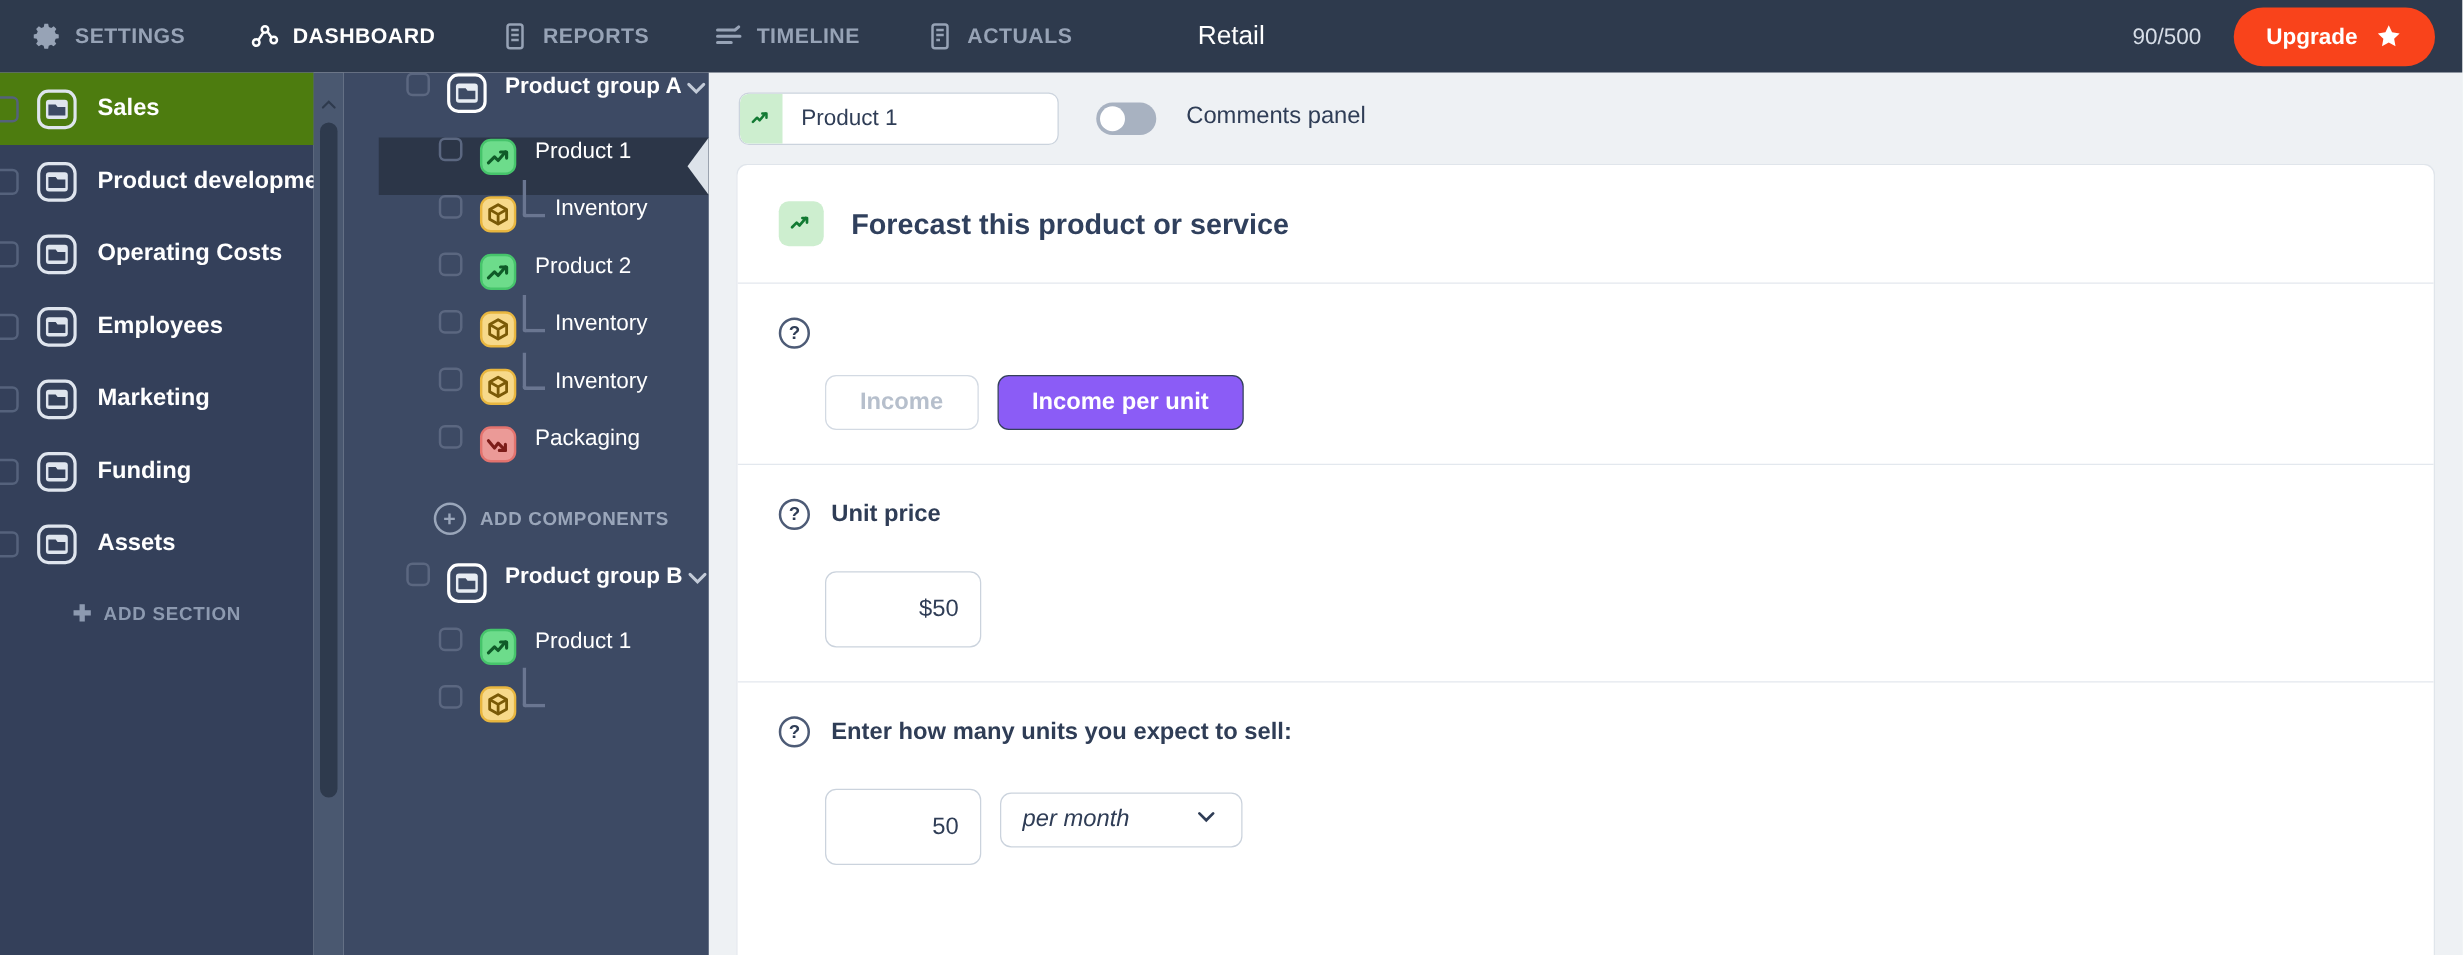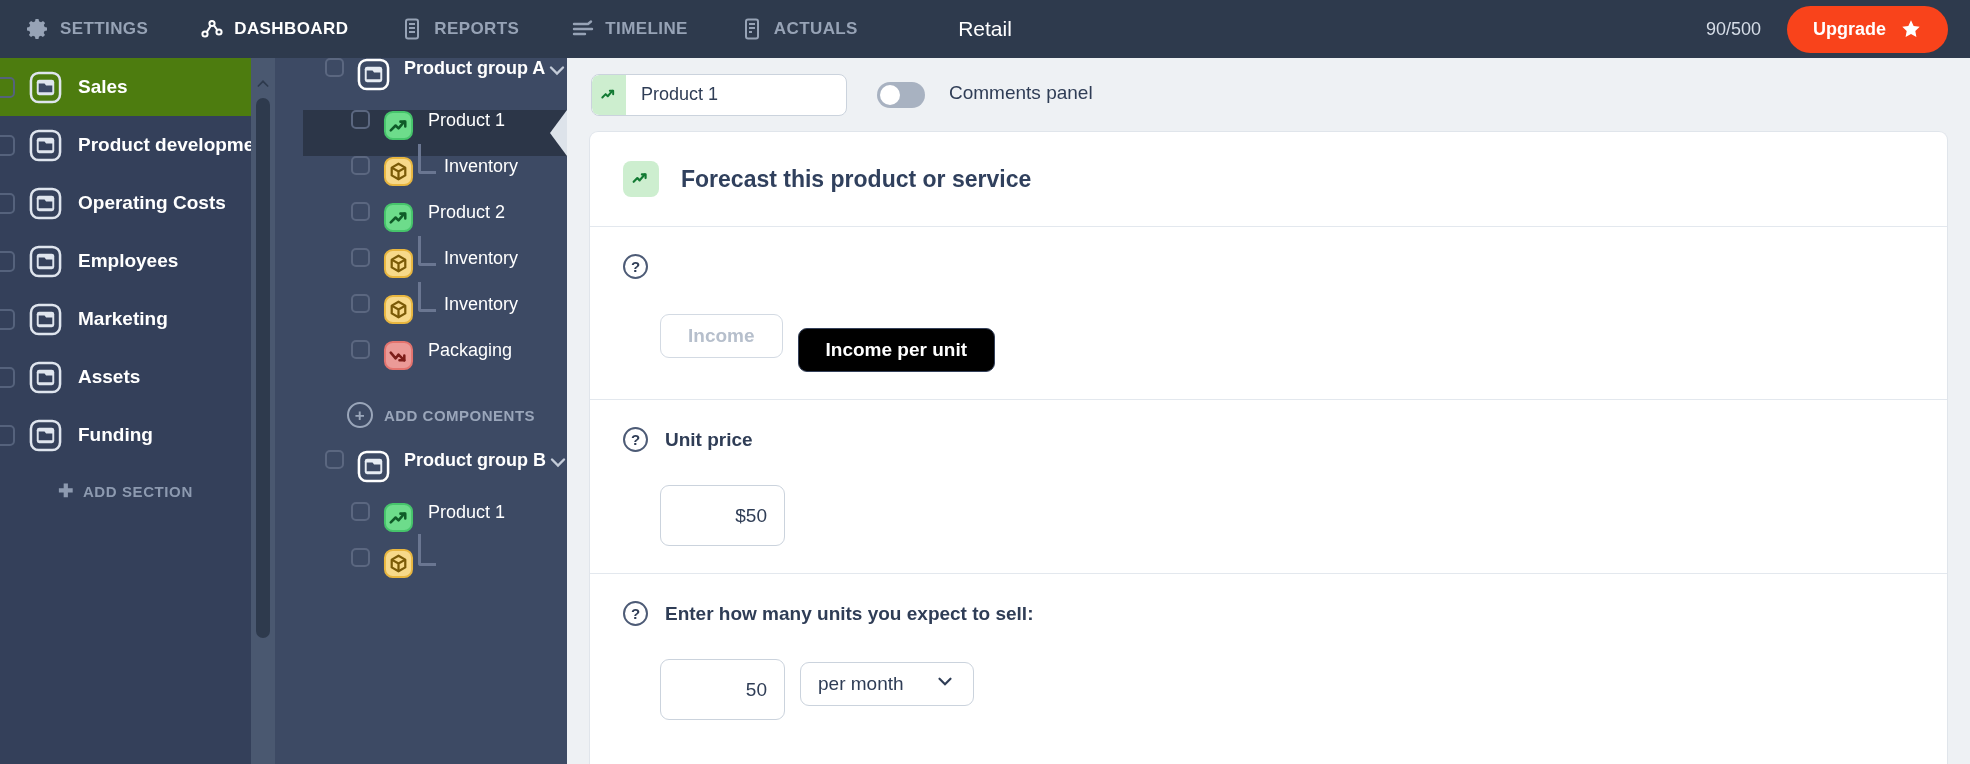--- a/index.html
+++ b/index.html
@@ -151,29 +151,29 @@
     display:flex; align-items:center; justify-content:center;
     font-size:15px; font-weight:bold; color:#2f3d56; flex:0 0 auto;
   }
   .q-label{ font-size:19px; font-weight:bold; color:#2f3d56; }
   .controls{ margin-top:21px; margin-left:37px; display:flex; align-items:center; gap:15px; }
   .seg{
     height:44px; border-radius:9px; display:flex; align-items:center; justify-content:center;
     padding:0 27px; font-size:19px; font-weight:bold; cursor:pointer;
   }
   .seg.off{ background:#fff; border:1px solid #d3dae3; color:#b6bfcc; }
-  .seg.on{ background:#000000; border:1px solid #34405a; color:#ffffff;margin-top:28px; }
+  .seg.on{ background:#8b5cf6; border:1px solid #34405a; color:#ffffff; }
   .num-input{
     width:125px; height:61px; border:1px solid #cbd3dd; border-radius:9px; background:#fff;
     display:flex; align-items:center; justify-content:flex-end; padding-right:17px;
     font-size:19px; color:#2f3d56;margin-top:12px;
   }
   .sel{
-    width:174px; height:44px; border:1px solid #cbd3dd; border-radius:9px; background:#fff;
-    display:flex; align-items:center; padding:0 17px; font-size:19px; color:#2f3d56;
+    width:194px; height:44px; border:1px solid #cbd3dd; border-radius:9px; background:#fff;
+    display:flex; align-items:center; padding:0 17px; font-size:19px; color:#2f3d56;font-style:italic;
   }
   .sel .cv{ margin-left:auto; color:#2f3d56; display:block; }
 </style>
 </head>
 <body>
 
 <div class="app">
 
   <div class="topbar">
     <div class="nav">
@@ -312,33 +312,33 @@
 
       <div class="side-row">
         <span class="cb"></span>
         <span class="folder-ic">
           <svg viewBox="0 0 34 34" width="33" height="33">
               <rect x="2" y="2" width="30" height="30" rx="8" fill="none" stroke="#dfe5ee" stroke-width="2.6"></rect>
               <rect x="8" y="9" width="18" height="16" rx="2.5" fill="#dfe5ee"></rect>
               <path d="M10 13h6l1.6 2H24v7H10z" fill="#34405a"></path>
             </svg>
         </span>
+        <span class="side-label">Funding</span>
+      </div>
+
+      <div class="side-row">
+        <span class="cb"></span>
+        <span class="folder-ic">
+          <svg viewBox="0 0 34 34" width="33" height="33">
+              <rect x="2" y="2" width="30" height="30" rx="8" fill="none" stroke="#dfe5ee" stroke-width="2.6"></rect>
+              <rect x="8" y="9" width="18" height="16" rx="2.5" fill="#dfe5ee"></rect>
+              <path d="M10 13h6l1.6 2H24v7H10z" fill="#34405a"></path>
+            </svg>
+        </span>
         <span class="side-label">Assets</span>
-      </div>
-
-      <div class="side-row">
-        <span class="cb"></span>
-        <span class="folder-ic">
-          <svg viewBox="0 0 34 34" width="33" height="33">
-              <rect x="2" y="2" width="30" height="30" rx="8" fill="none" stroke="#dfe5ee" stroke-width="2.6"></rect>
-              <rect x="8" y="9" width="18" height="16" rx="2.5" fill="#dfe5ee"></rect>
-              <path d="M10 13h6l1.6 2H24v7H10z" fill="#34405a"></path>
-            </svg>
-        </span>
-        <span class="side-label">Funding</span>
       </div>
 
       <div class="add-section">
         <span class="plus-sign">✚</span>
         <span>ADD SECTION</span>
       </div>
     </div>
 
     <div class="scrollcol">
       <div class="scroll-up">

